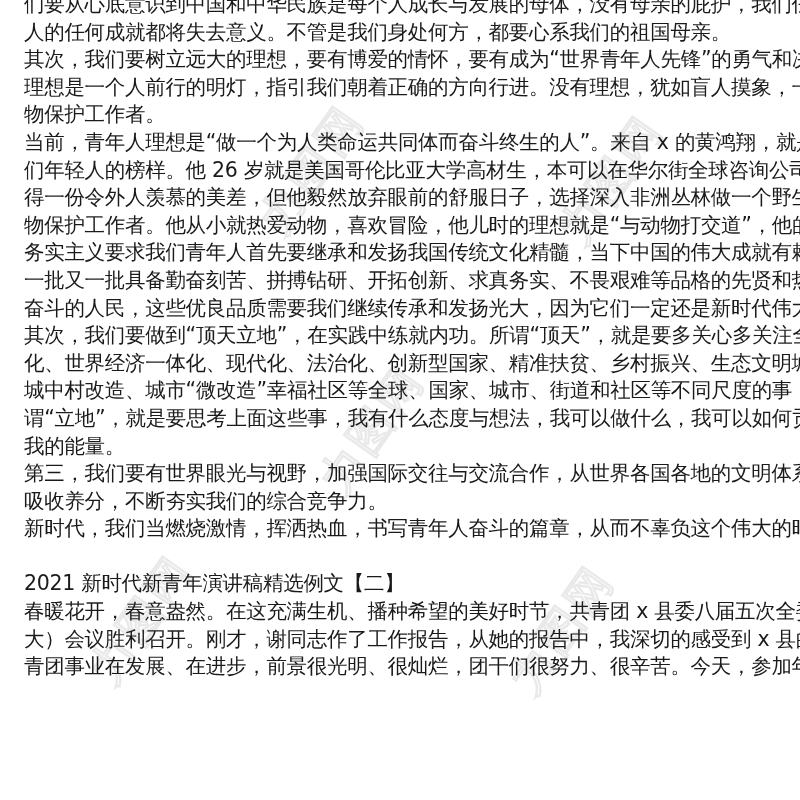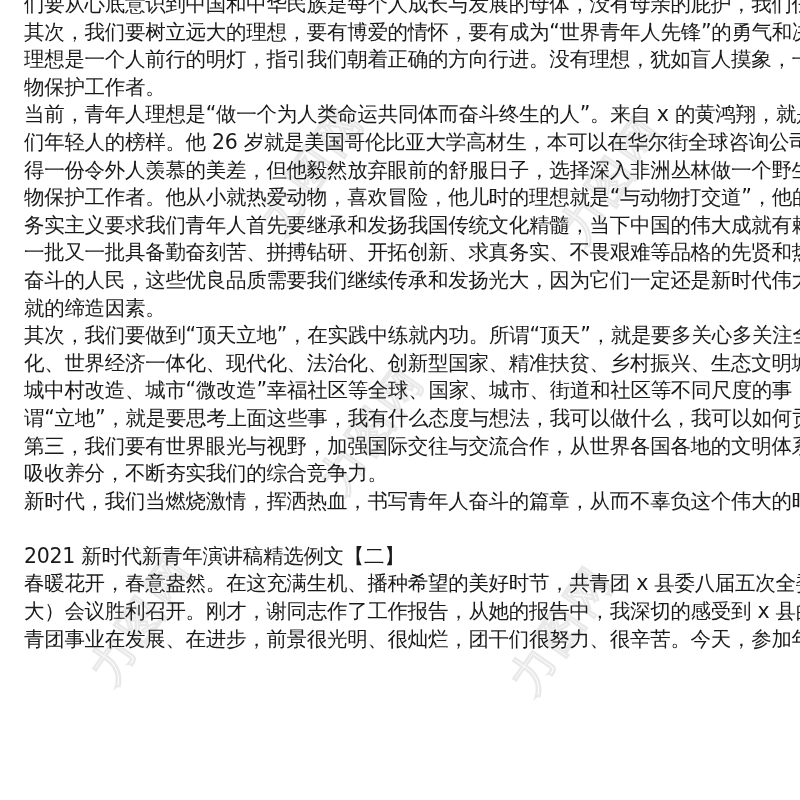--- a/index.html
+++ b/index.html
@@ -29,35 +29,36 @@
 <body>
 
 <div class="watermark" style="left:240px; top:140px;">力图网</div>
 <div class="watermark" style="left:540px; top:150px;">力图网</div>
 <div class="watermark" style="left:300px; top:400px;">力图网</div>
 <div class="watermark" style="left:70px; top:590px;">力图网</div>
 <div class="watermark" style="left:490px; top:600px;">力图网</div>
 
 <div class="page">
   <div class="line">们要从心底意识到中国和中华民族是每个人成长与发展的母体，没有母亲的庇护，我们任何</div>
+  <div class="line">人的任何成就都将失去意义。不管是我们身处何方，都要心系我们的祖国母亲。</div>
   <div class="line">其次，我们要树立远大的理想，要有博爱的情怀，要有成为“世界青年人先锋”的勇气和决心。</div>
   <div class="line">理想是一个人前行的明灯，指引我们朝着正确的方向行进。没有理想，犹如盲人摸象，一生</div>
   <div class="line">物保护工作者。</div>
   <div class="line">当前，青年人理想是“做一个为人类命运共同体而奋斗终生的人”。来自 x 的黄鸿翔，就是我</div>
   <div class="line">们年轻人的榜样。他 26 岁就是美国哥伦比亚大学高材生，本可以在华尔街全球咨询公司谋</div>
   <div class="line">得一份令外人羡慕的美差，但他毅然放弃眼前的舒服日子，选择深入非洲丛林做一个野生动</div>
   <div class="line">物保护工作者。他从小就热爱动物，喜欢冒险，他儿时的理想就是“与动物打交道”，他的选</div>
   <div class="line">务实主义要求我们青年人首先要继承和发扬我国传统文化精髓，当下中国的伟大成就有赖于</div>
   <div class="line">一批又一批具备勤奋刻苦、拼搏钻研、开拓创新、求真务实、不畏艰难等品格的先贤和热爱</div>
   <div class="line">奋斗的人民，这些优良品质需要我们继续传承和发扬光大，因为它们一定还是新时代伟大成</div>
-  <div class="line">就的缔造因素。</div>
   <div class="line">其次，我们要做到“顶天立地”，在实践中练就内功。所谓“顶天”，就是要多关心多关注全球</div>
   <div class="line">化、世界经济一体化、现代化、法治化、创新型国家、精准扶贫、乡村振兴、生态文明城市、</div>
   <div class="line">城中村改造、城市“微改造”幸福社区等全球、国家、城市、街道和社区等不同尺度的事；所</div>
   <div class="line">谓“立地”，就是要思考上面这些事，我有什么态度与想法，我可以做什么，我可以如何贡献</div>
+  <div class="line">我的能量。</div>
   <div class="line">第三，我们要有世界眼光与视野，加强国际交往与交流合作，从世界各国各地的文明体系中</div>
   <div class="line">吸收养分，不断夯实我们的综合竞争力。</div>
   <div class="line">新时代，我们当燃烧激情，挥洒热血，书写青年人奋斗的篇章，从而不辜负这个伟大的时代！</div>
   <div class="line blank"></div>
   <div class="line">2021 新时代新青年演讲稿精选例文【二】</div>
   <div class="line">春暖花开，春意盎然。在这充满生机、播种希望的美好时节，共青团 x 县委八届五次全委（扩</div>
   <div class="line">大）会议胜利召开。刚才，谢同志作了工作报告，从她的报告中，我深切的感受到 x 县的共</div>
   <div class="line">青团事业在发展、在进步，前景很光明、很灿烂，团干们很努力、很辛苦。今天，参加年轻</div>
 </div>
 

